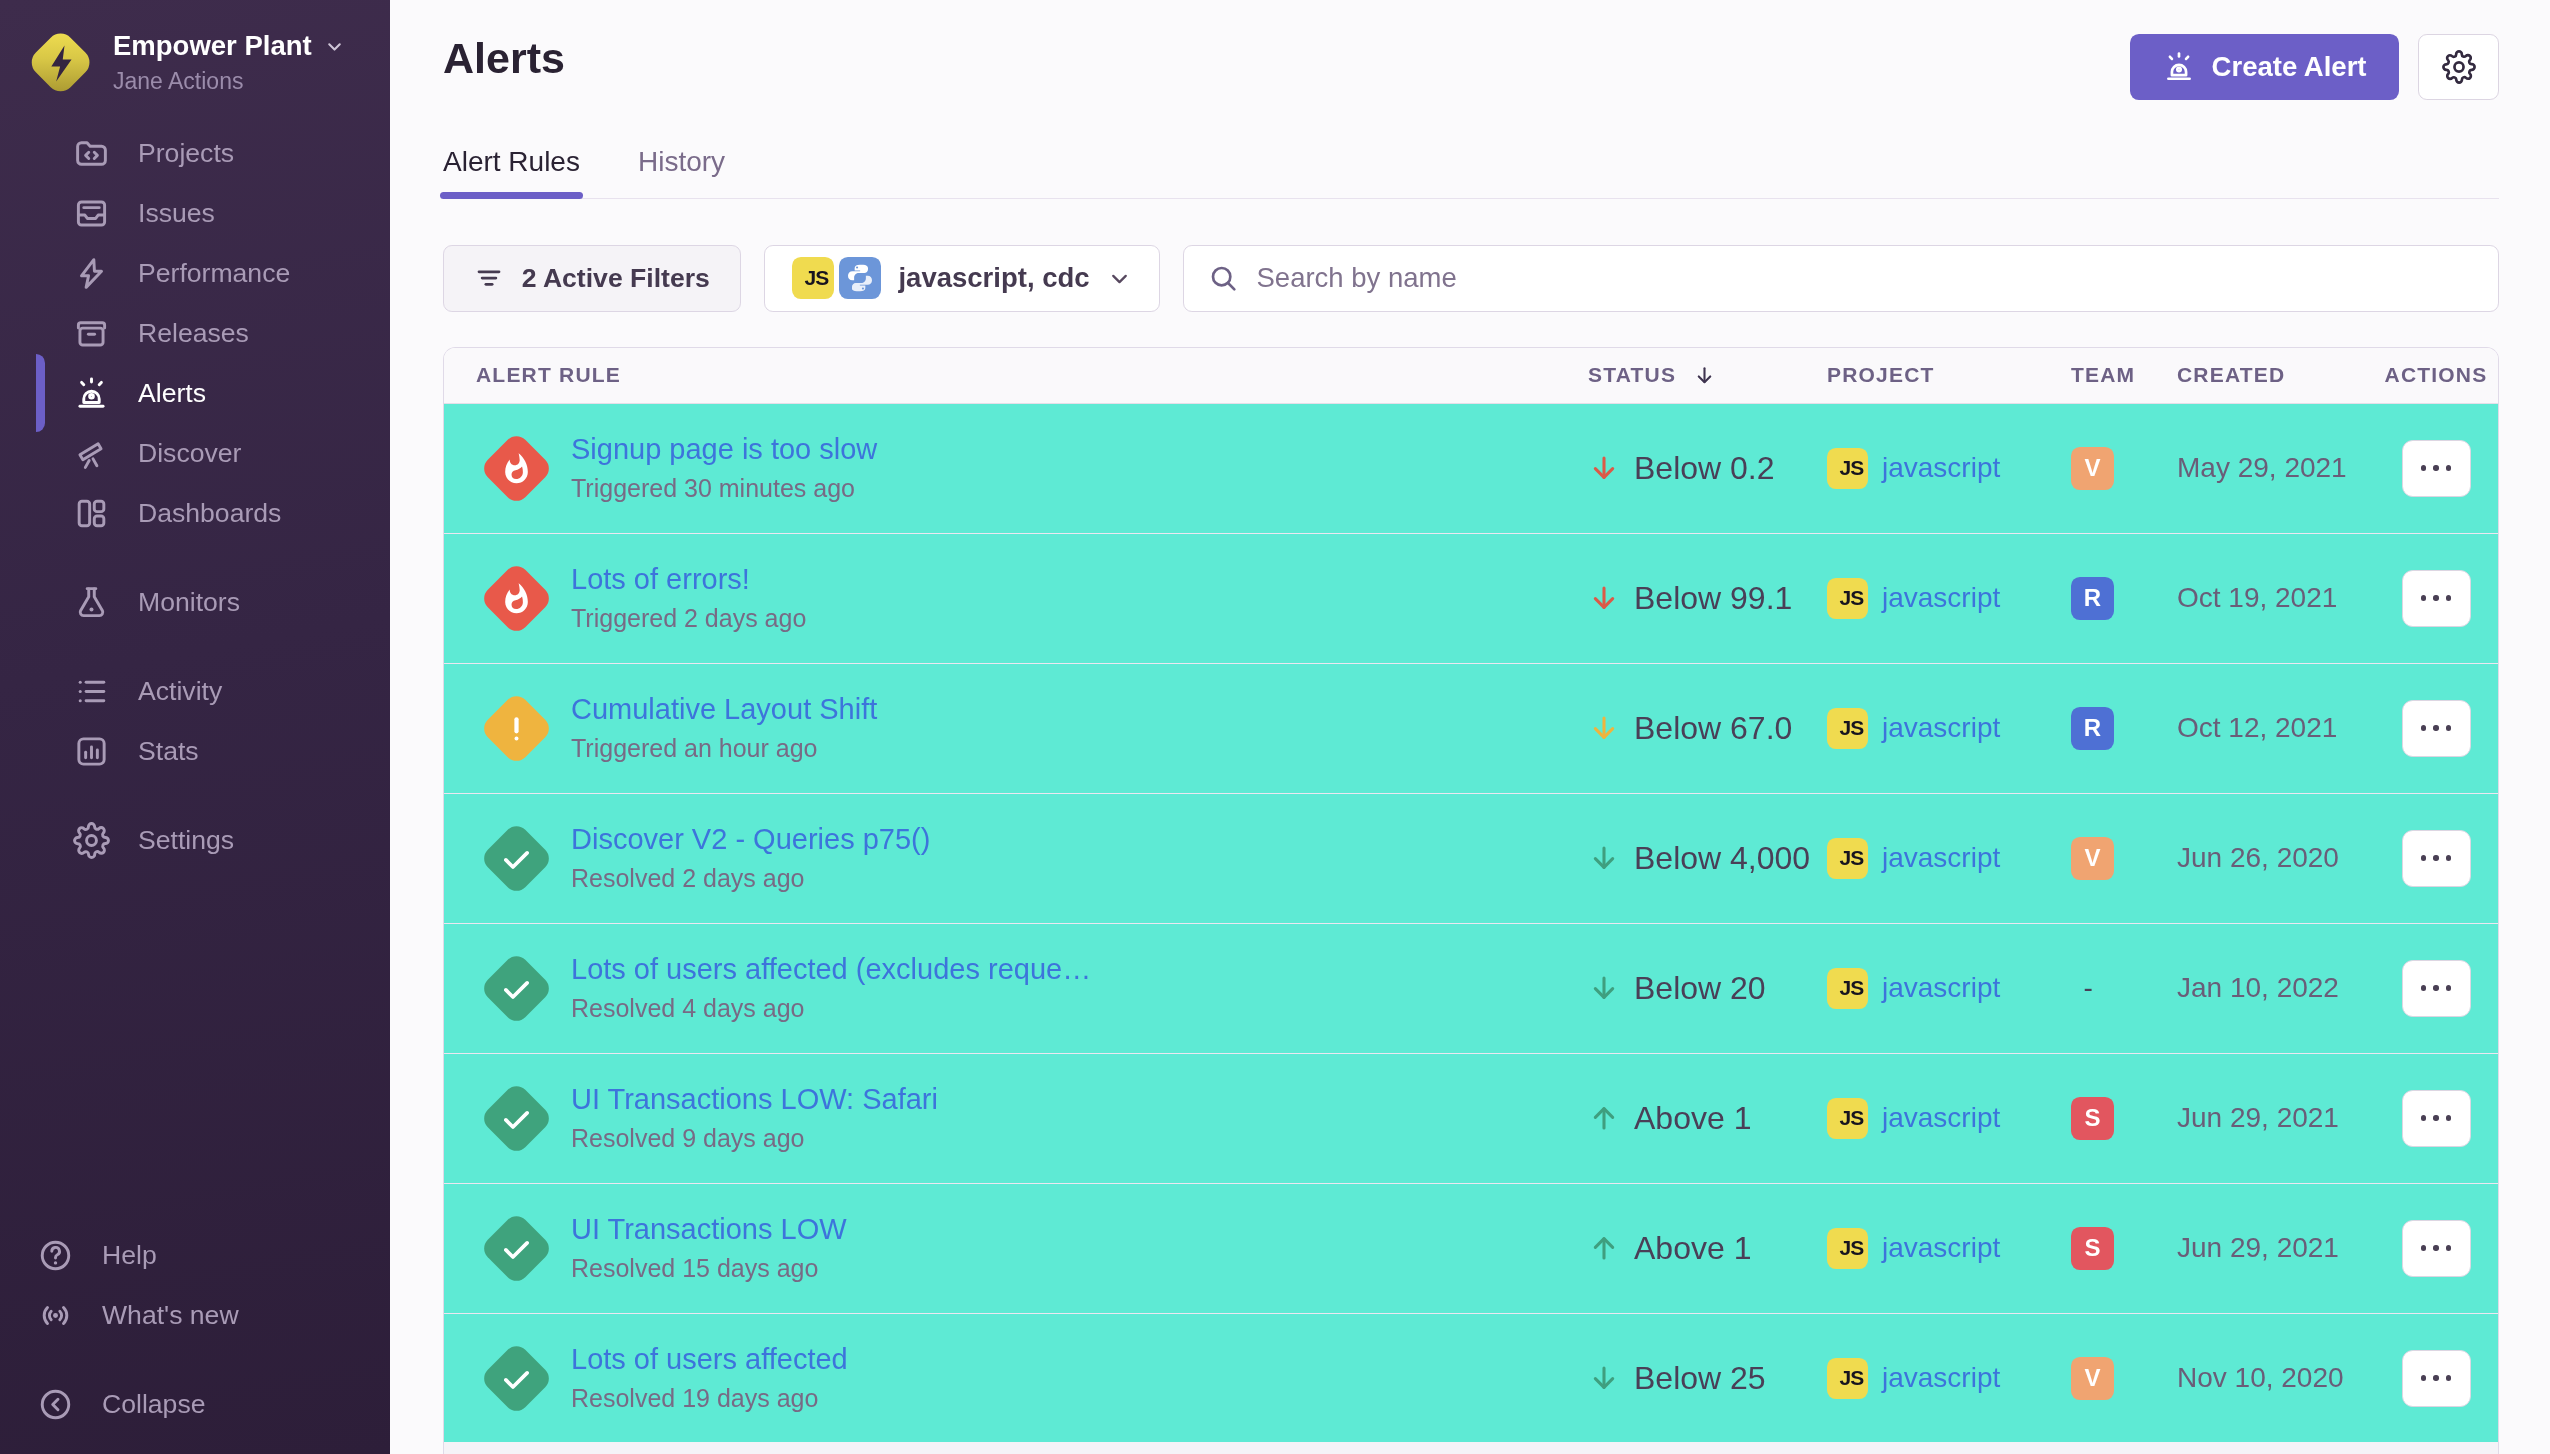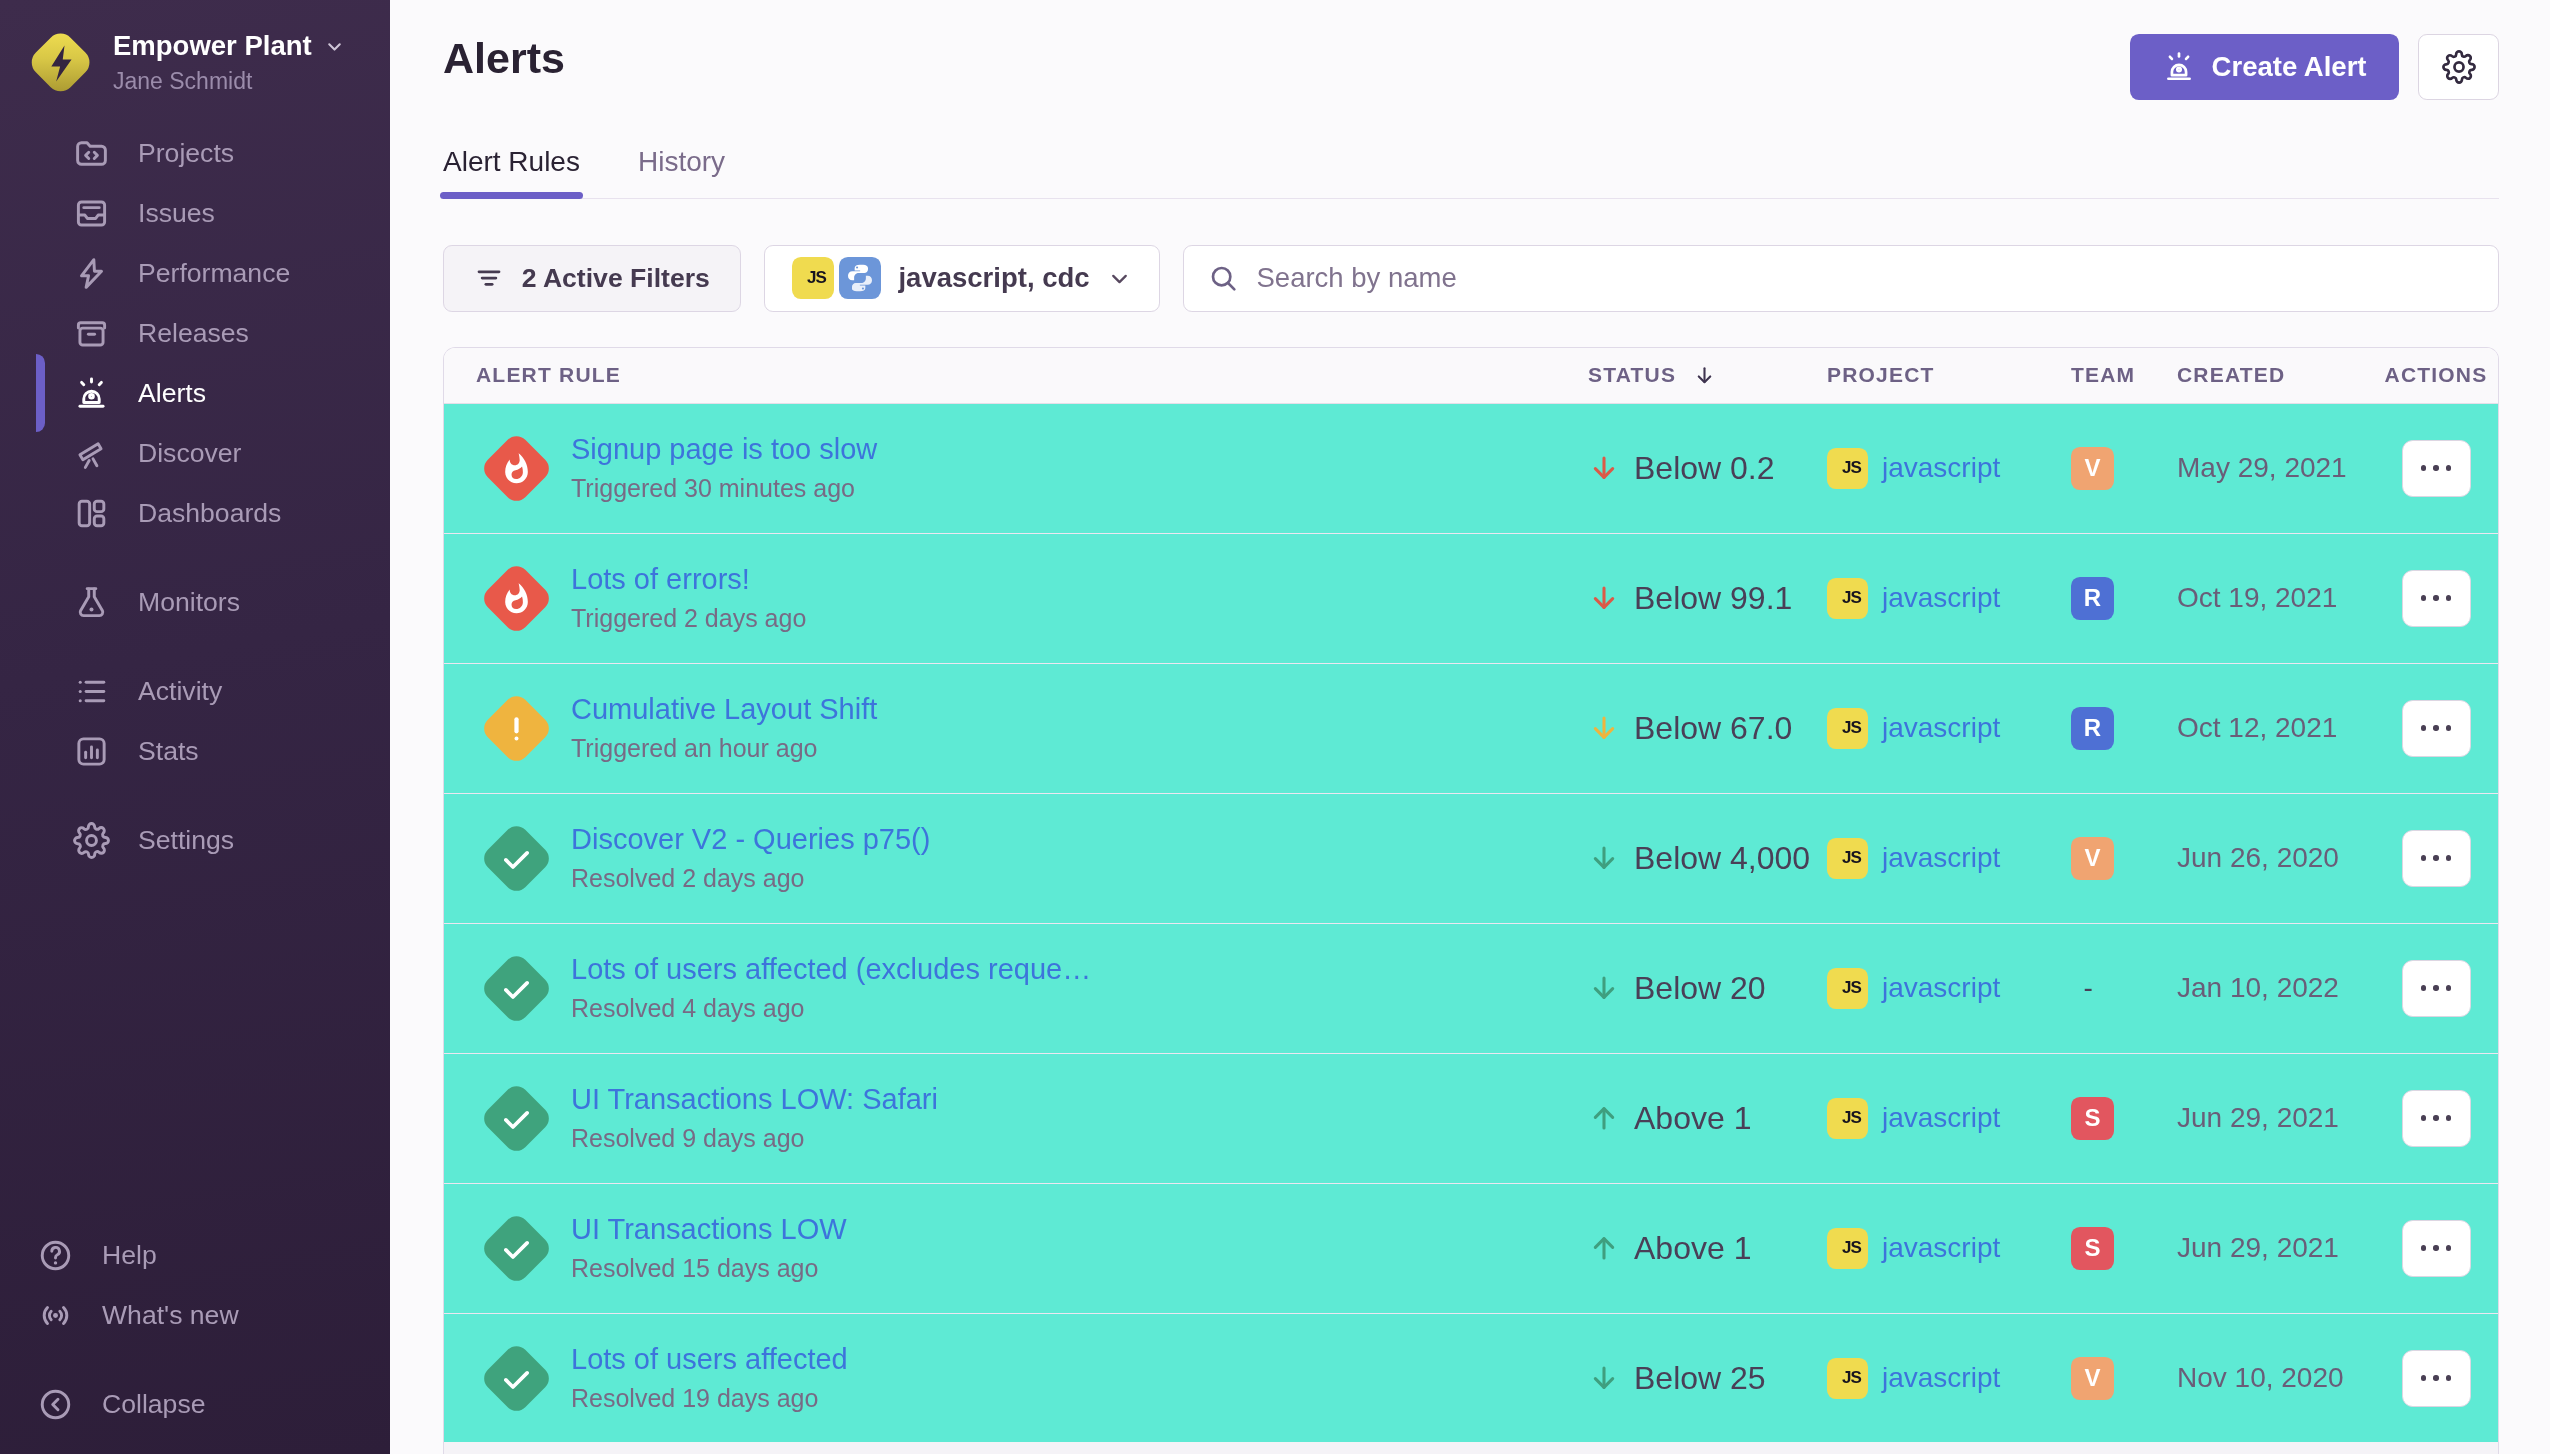--- a/index.html
+++ b/index.html
@@ -38,21 +38,21 @@
 
   .tabs { display:flex; gap:58px; margin-top:46px; border-bottom:1.8px solid #e8e2ee; }
   .tab { font-size:28px; color:#7a6b8a; padding-bottom:19.5px; position:relative; cursor:pointer; }
   .tab.active { color:#2a2233; font-weight:500; }
   .tab.active::after { content:""; position:absolute; left:-3.5px; right:-3.5px; bottom:-1.8px; height:7px; border-radius:5.3px; background:#6c5fc7; }
 
   .filter-row { display:flex; gap:23px; margin-top:46px; }
   .btn-filter { height:67px; padding:0 30px; background:#f5f3f7; border:1.8px solid #ddd6e4; border-radius:8.9px; display:flex; align-items:center; gap:17.7px; font-size:26.6px; font-weight:700; color:#453a50; font-family:inherit; cursor:pointer; }
   .btn-filter .icon, .btn-filter .icon svg { width:30px; height:30px; color:#453a50; }
   .btn-project { height:67px; padding:0 26.6px; background:#fff; border:1.8px solid #ddd6e4; border-radius:8.9px; display:flex; align-items:center; gap:17.7px; font-size:27.5px; font-weight:700; color:#453a50; font-family:inherit; cursor:pointer; }
-  .badge-js { width:42px; height:42px; border-radius:8.9px; background:#f0db4f; color:#17141f; font-size:17px; font-weight:700; display:flex; align-items:center; justify-content:center; letter-spacing:-0.9px;padding-left:8px; }
+  .badge-js { width:42px; height:42px; border-radius:8.9px; background:#f0db4f; color:#17141f; font-size:21px; font-weight:700; display:flex; align-items:center; justify-content:center; letter-spacing:-0.9px;padding-left:8px; }
   .badge-py { width:42px; height:42px; border-radius:8.9px; background:#6c96d9; display:flex; align-items:center; justify-content:center; margin-left:-12.4px; box-shadow:0 0 0 2.7px #fff; }
   .badge-py svg { width:32px; height:32px; }
   .btn-project .chev, .btn-project .chev svg { width:25px; height:25px; color:#57485f; }
   .search-box { flex:1; height:67px; background:#fff; border:1.8px solid #ddd6e4; border-radius:8.9px; display:flex; align-items:center; gap:17.7px; padding:0 23px; }
   .search-box .icon, .search-box .icon svg { width:32px; height:32px; color:#6d6185; }
   .search-box input { flex:1; border:none; outline:none; background:transparent; font-size:27.5px; color:#14532d; font-family:inherit; }
   .search-box input::placeholder { color:#80738e; }
 
   
   .table { margin-top:35px; flex:1; background:#fff; border:1.8px solid #e0dae8; border-bottom:none; border-radius:12.4px 12.4px 0 0; overflow:hidden; display:flex; flex-direction:column; }
@@ -104,21 +104,21 @@
       </span>
       <span class="org-text">
         <span class="org-name">
           <span>Empower Plant</span>
           <span class="chev">
               <svg viewBox="0 0 24 24" fill="none" stroke="currentColor" stroke-width="2.4" stroke-linecap="round" stroke-linejoin="round">
                 <polyline points="6 9.5 12 15.5 18 9.5"></polyline>
               </svg>
             </span>
         </span>
-        <span class="org-user">Jane Schmidt</span>
+        <span class="org-user">Jane Actions</span>
       </span>
     </div>
     <div class="nav">
         <div class="nav-item  ">
 
     <span class="icon">
             <svg viewBox="0 0 24 24" fill="none" stroke="currentColor" stroke-width="1.9" stroke-linecap="round" stroke-linejoin="round">
               <path d="M3 7.5A2.5 2.5 0 0 1 5.5 5h3.6l2 2.3h7.4A2.5 2.5 0 0 1 21 9.8v6.7a2.5 2.5 0 0 1-2.5 2.5h-13A2.5 2.5 0 0 1 3 16.5z"></path>
               <polyline points="10.2 11.2 8.2 13.2 10.2 15.2"></polyline>
               <polyline points="13.8 11.2 15.8 13.2 13.8 15.2"></polyline>

